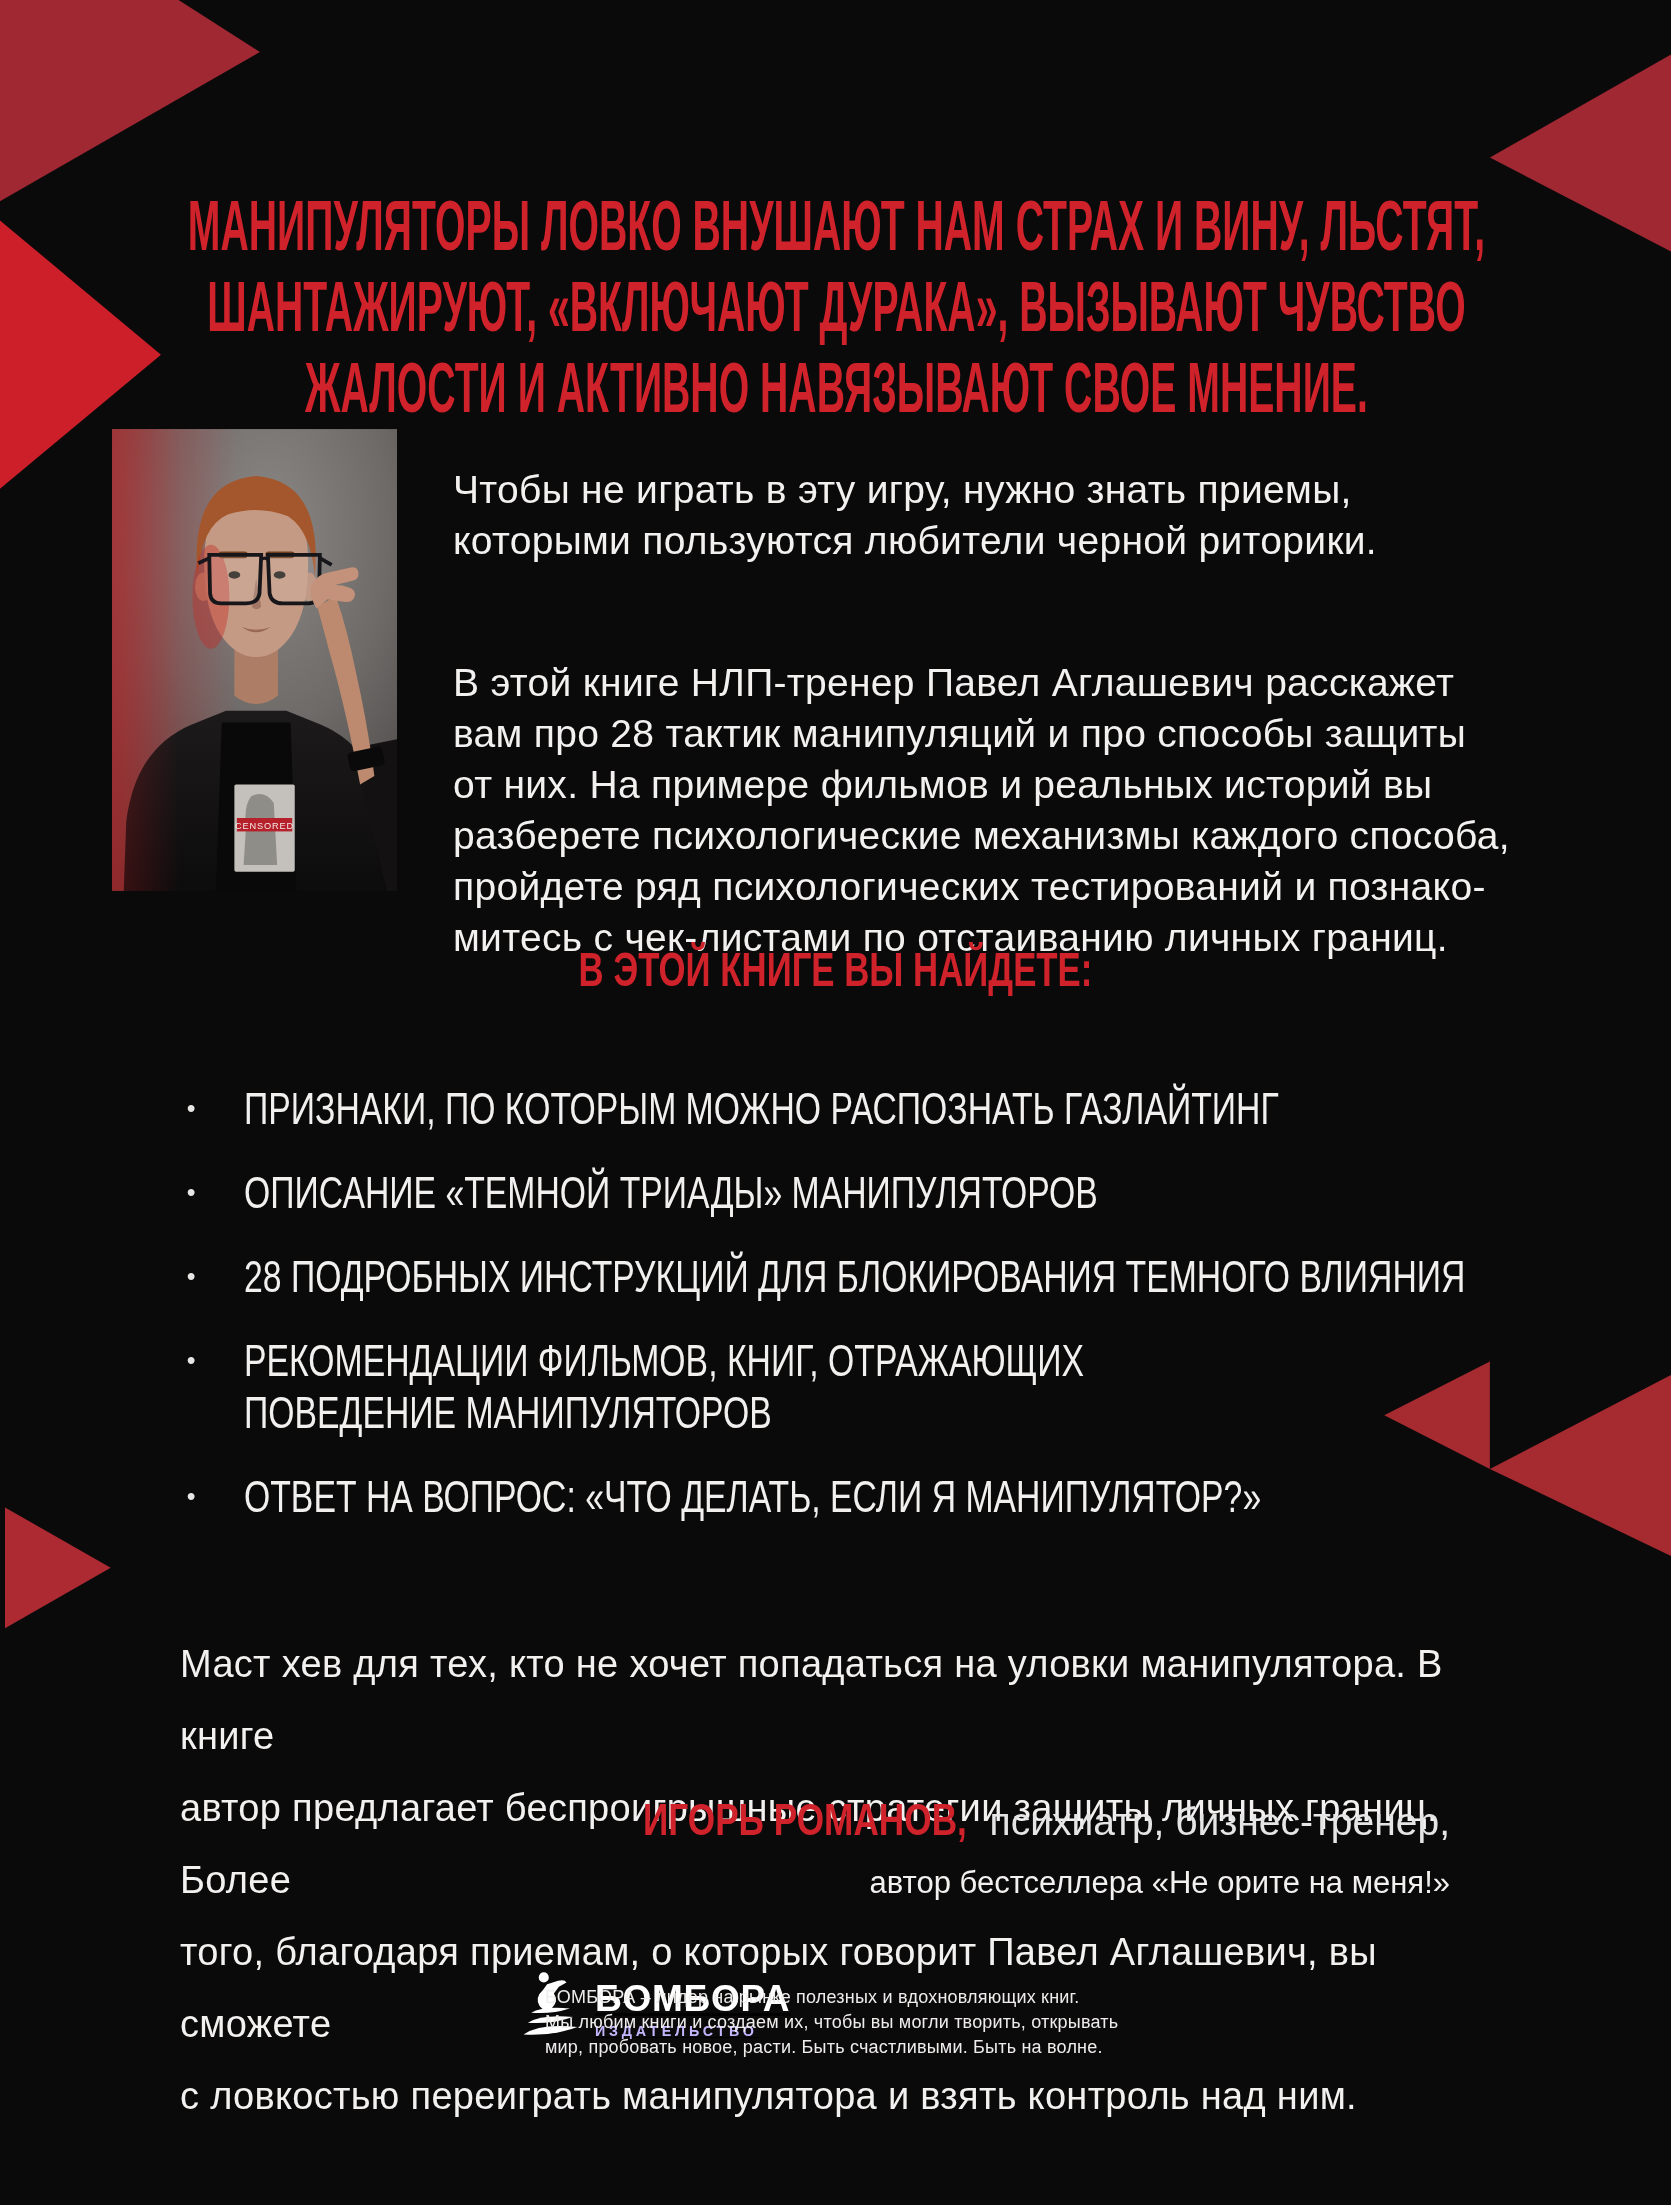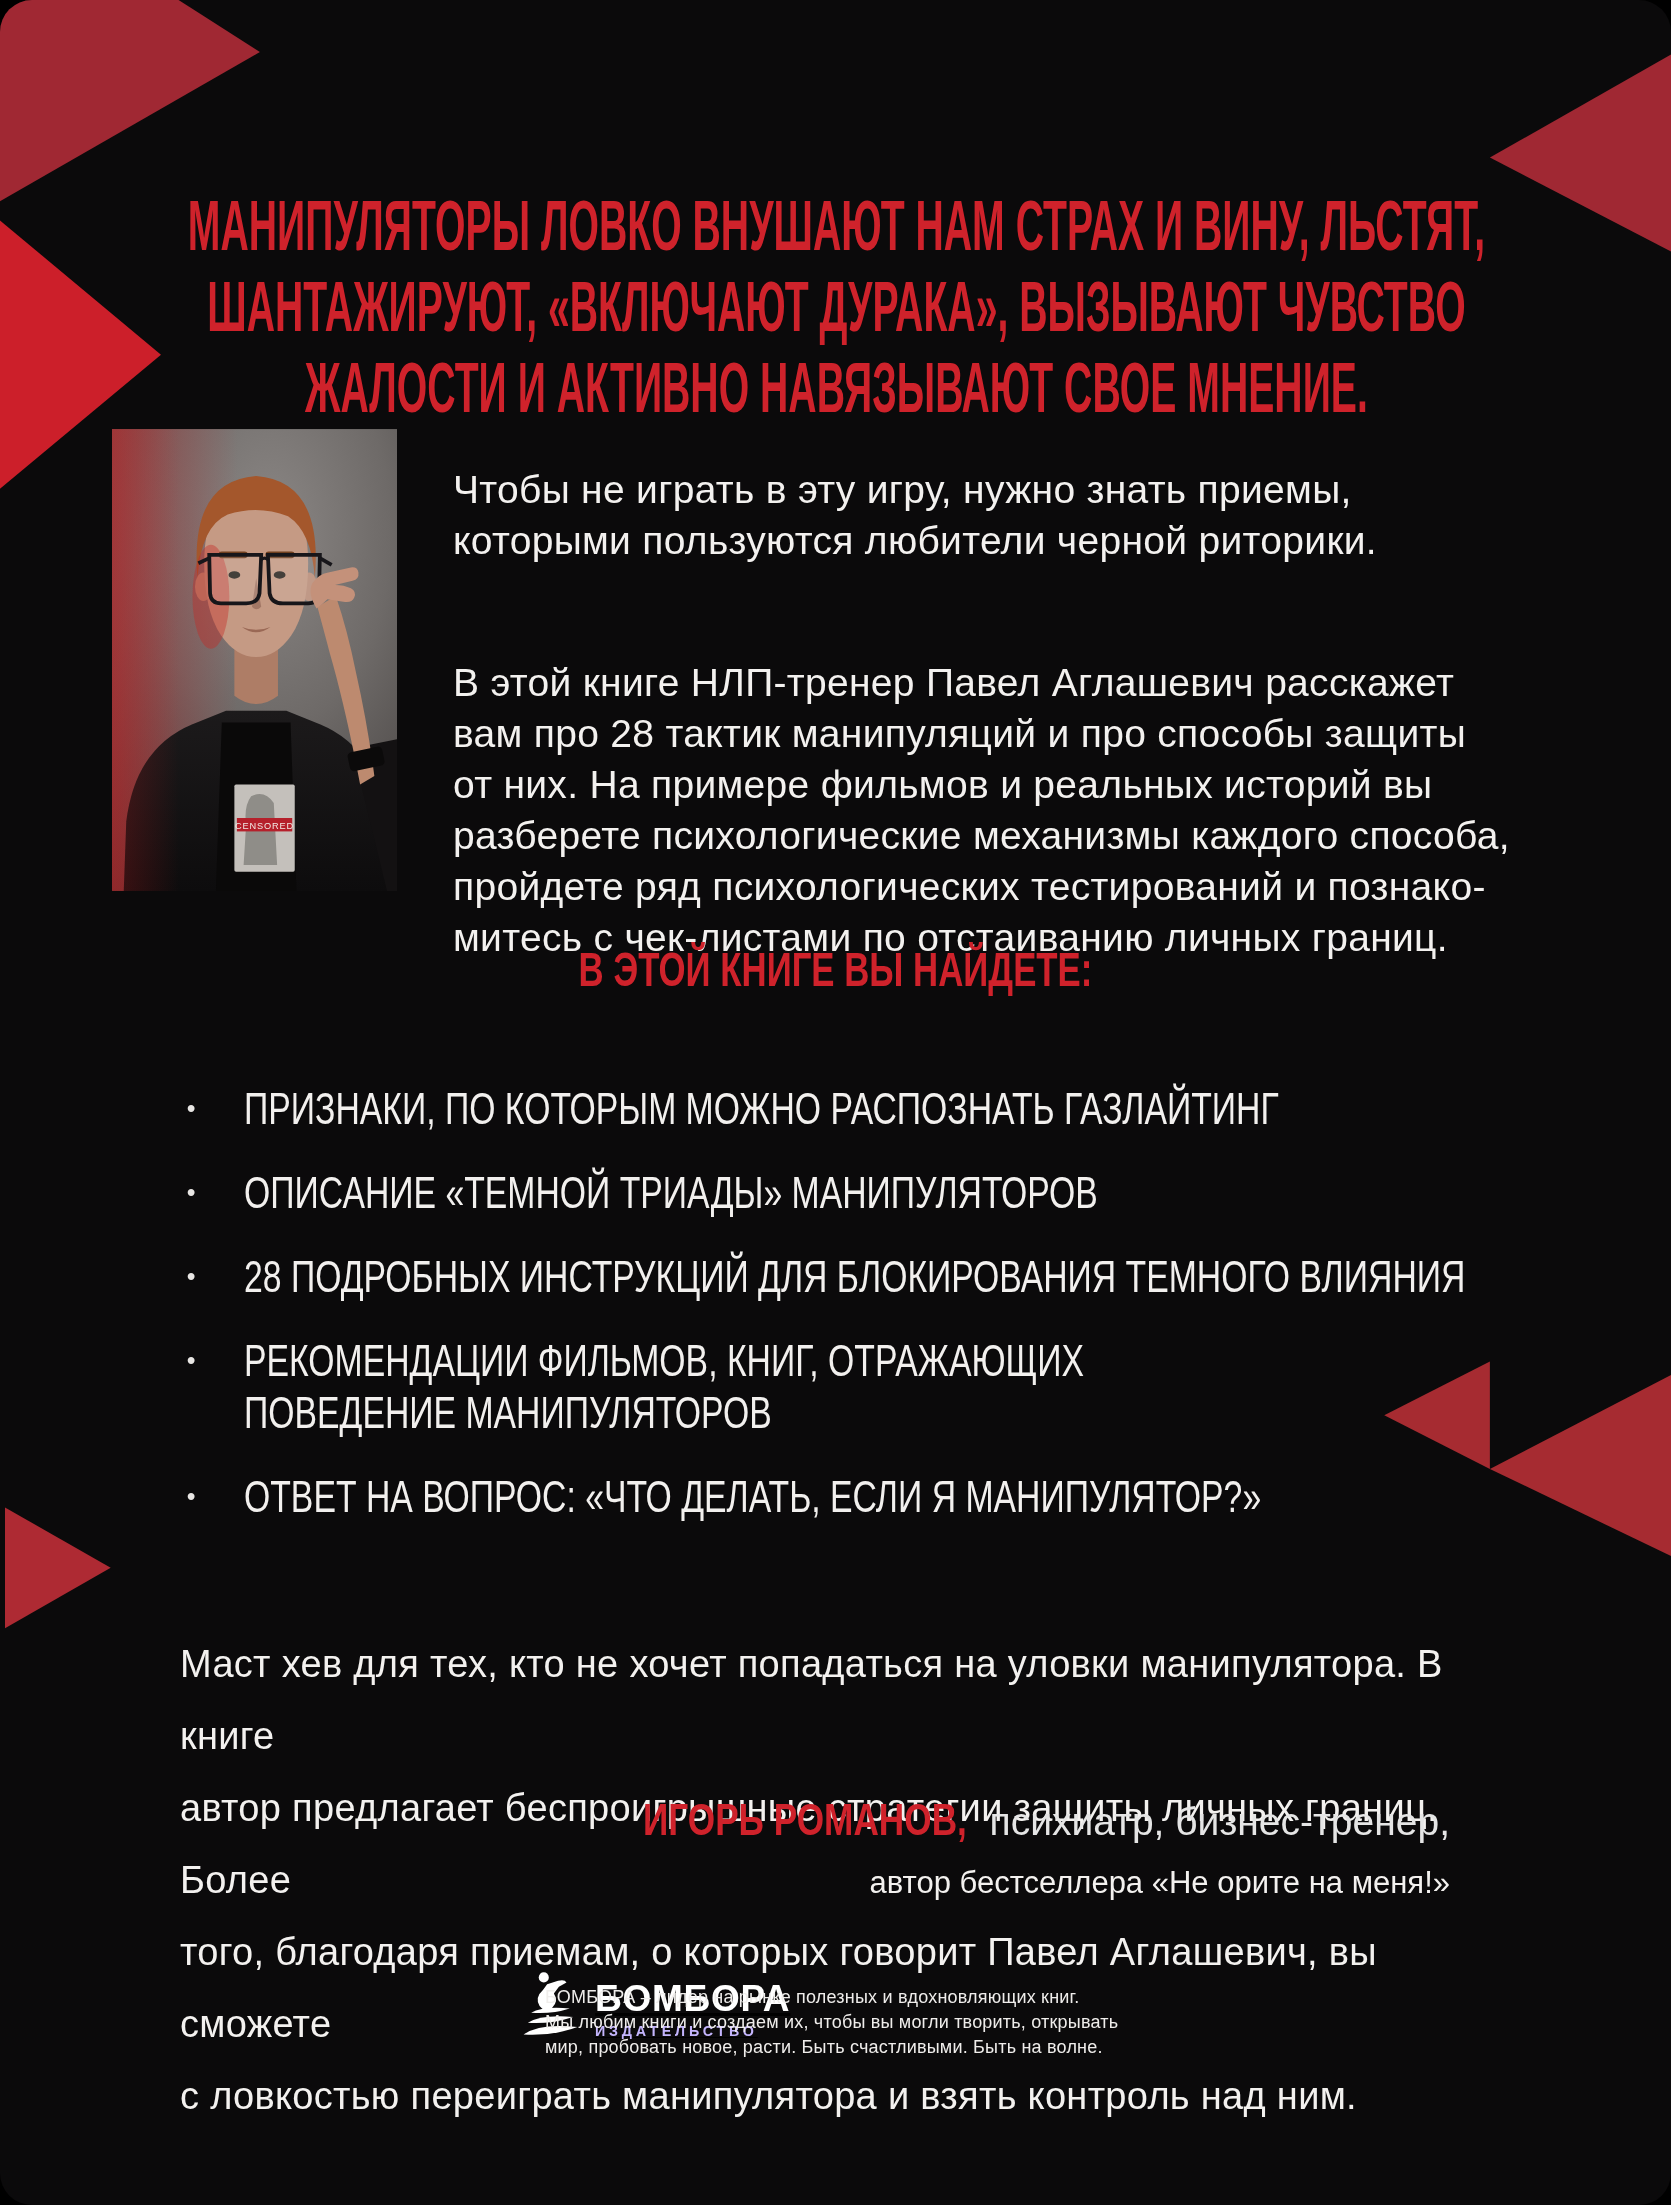--- a/index.html
+++ b/index.html
@@ -1,20 +1,19 @@
 <!DOCTYPE html>
 <html style="--background: #0b0a0b; --accent_red: #cf222b; --decor_dark_red: #a02833; --decor_bright_red: #cc1f2a; --decor_mid_red: #a62b31; --decor_left_red: #ae2a33; --text_white: #f3f1ef; --barcode_bg: #f7f6f3;font-size:13.4px"><head>
 <meta charset="utf-8">
 <style>
   html,body{margin:0;padding:0;background:#000;}
   .page{
     position:relative; width:1671px; height:2205px; overflow:hidden;
     background:var(--background,#0b0a0b);
     font-family:"Liberation Sans",sans-serif;
-    border-radius:32px;
     -webkit-font-smoothing:antialiased;
   }
   .page *{box-sizing:border-box;}
   
   .decor{position:absolute;inset:0;width:100%;height:100%;pointer-events:none;}
   
   .headline{
     position:absolute; top:186px; left:50%; width:2851px; margin-left:-1425px;
     text-align:center; color:var(--accent_red,#cf222b);
     font-size:70px; line-height:81px; font-weight:bold; letter-spacing:0;

